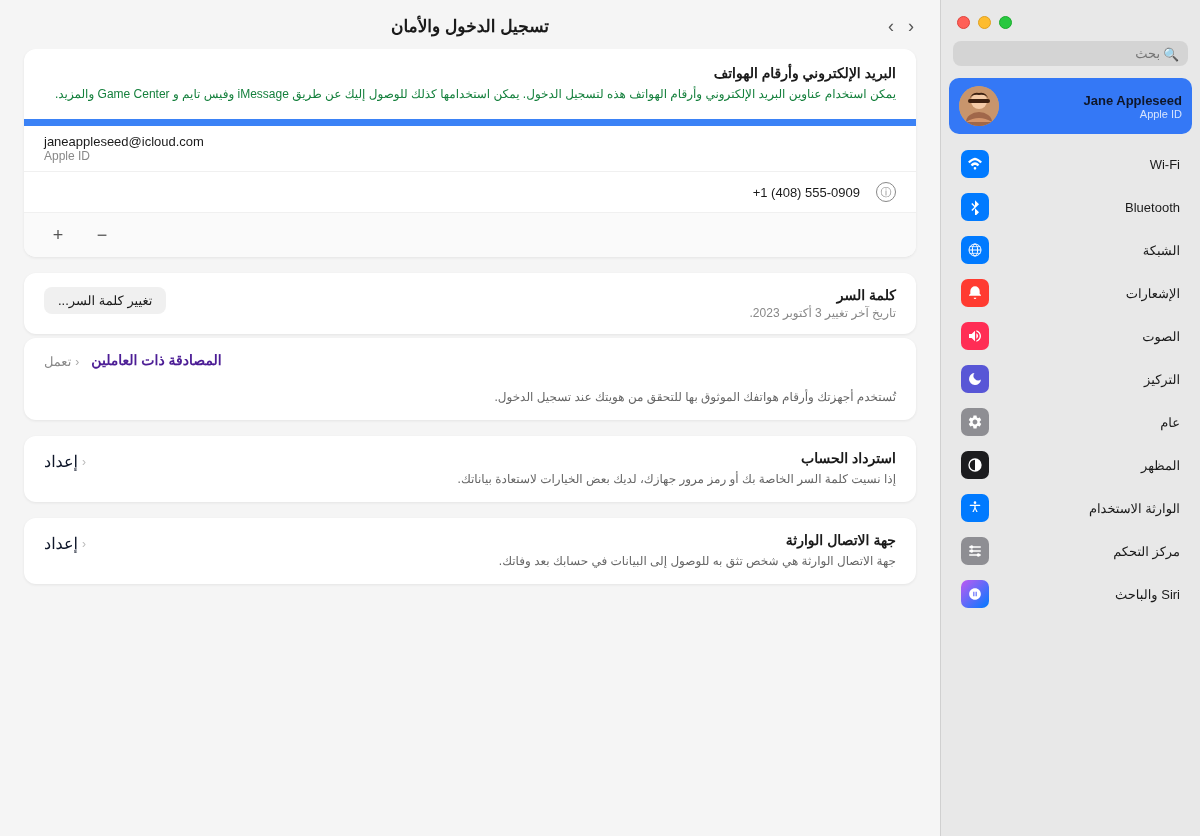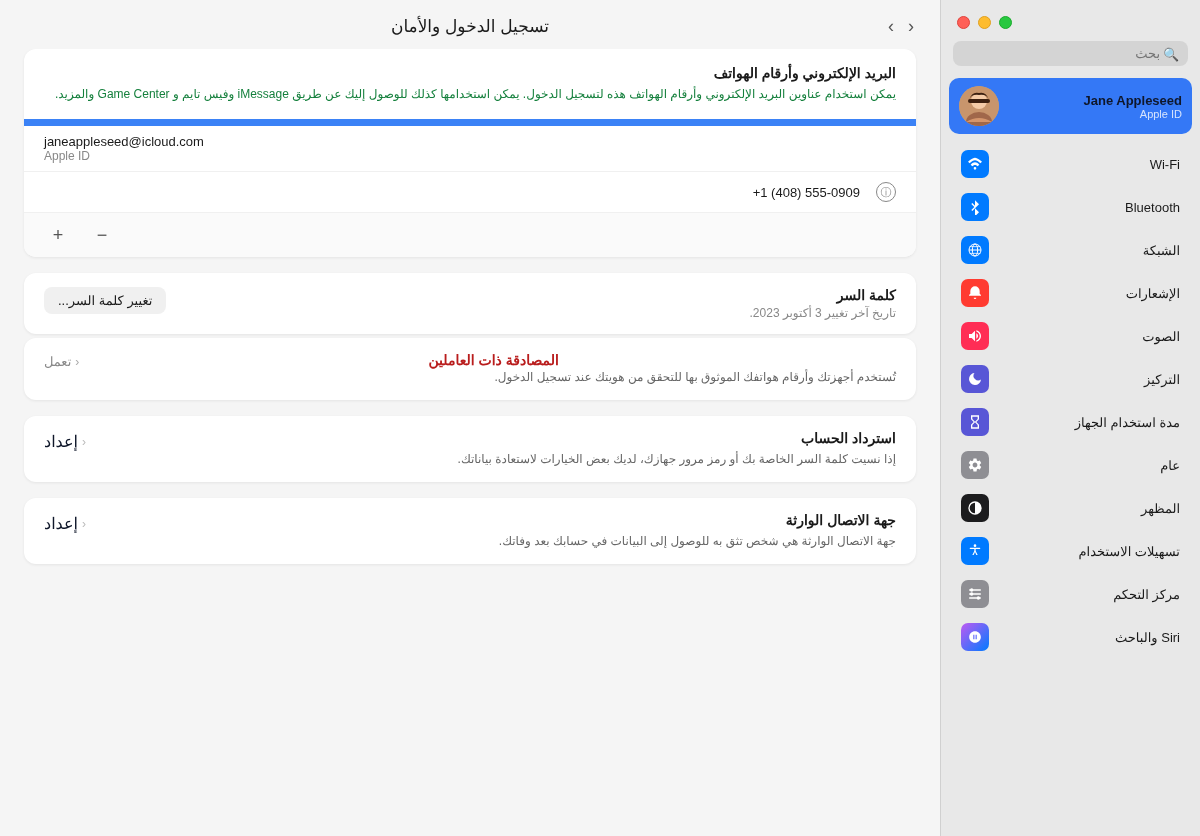--- a/index.html
+++ b/index.html
@@ -355,23 +355,23 @@
       box-shadow: 0 1px 3px rgba(0,0,0,0.07);
     }
 
     .tfa-info {
       flex: 1;
     }
 
     .tfa-title {
       font-size: 14px;
       font-weight: 600;
-      color: #b91c1c;
-      text-align: center;
-      margin-bottom: 0;
+      color: #4c1d95;
+      text-align: left;
+      margin-bottom: 20px;
     }
 
     .tfa-desc {
       font-size: 12px;
       color: #666;
       text-align: right;
       line-height: 1.5;
     }
 
     .tfa-status {
@@ -539,49 +539,41 @@
 
     <div class="sidebar-item">
       <span class="sidebar-item-label">التركيز</span>
       <div class="sidebar-item-icon" style="background:#5856d6;">
         <svg width="16" height="16" viewBox="0 0 24 24" fill="white">
           <path d="M21 12.79A9 9 0 1 1 11.21 3 7 7 0 0 0 21 12.79z"></path>
         </svg>
       </div>
     </div>
 
-    <div class="sidebar-item">
-      <span class="sidebar-item-label">مدة استخدام الجهاز</span>
-      <div class="sidebar-item-icon" style="background:#5856d6;">
-        <svg width="16" height="16" viewBox="0 0 24 24" fill="white">
-          <path d="M6 2v6l4 4-4 4v6h12v-6l-4-4 4-4V2H6zm10 14.5V20H8v-3.5l4-4 4 4zm-4-5l-4-4V4h8v3.5l-4 4z"></path>
-        </svg>
-      </div>
-    </div>
 
     <div class="sidebar-item">
       <span class="sidebar-item-label">عام</span>
       <div class="sidebar-item-icon" style="background:#8e8e93;">
         <svg width="16" height="16" viewBox="0 0 24 24" fill="white">
           <path d="M19.14 12.94c.04-.3.06-.61.06-.94s-.02-.64-.07-.94l2.03-1.58a.49.49 0 0 0 .12-.61l-1.92-3.32a.49.49 0 0 0-.59-.22l-2.39.96a7.08 7.08 0 0 0-1.62-.94l-.36-2.54a.484.484 0 0 0-.48-.41h-3.84c-.24 0-.43.17-.47.41l-.36 2.54c-.59.24-1.13.57-1.62.94l-2.39-.96a.487.487 0 0 0-.59.22L2.74 8.87a.48.48 0 0 0 .12.61l2.03 1.58c-.05.3-.07.62-.07.94s.02.64.07.94l-2.03 1.58a.49.49 0 0 0-.12.61l1.92 3.32c.12.22.37.29.59.22l2.39-.96c.5.38 1.03.7 1.62.94l.36 2.54c.05.24.24.41.48.41h3.84c.24 0 .44-.17.47-.41l.36-2.54c.59-.24 1.13-.56 1.62-.94l2.39.96c.22.08.47 0 .59-.22l1.92-3.32a.49.49 0 0 0-.12-.61l-2.01-1.58zM12 15.6c-1.98 0-3.6-1.62-3.6-3.6s1.62-3.6 3.6-3.6 3.6 1.62 3.6 3.6-1.62 3.6-3.6 3.6z"></path>
         </svg>
       </div>
     </div>
 
     <div class="sidebar-item">
       <span class="sidebar-item-label">المظهر</span>
       <div class="sidebar-item-icon" style="background:#1c1c1e;">
         <svg width="16" height="16" viewBox="0 0 24 24" fill="white">
           <path d="M12 2A10 10 0 0 0 2 12a10 10 0 0 0 10 10 10 10 0 0 0 10-10A10 10 0 0 0 12 2zm0 2v16A8 8 0 0 1 4 12a8 8 0 0 1 8-8z"></path>
         </svg>
       </div>
     </div>
 
     <div class="sidebar-item">
-      <span class="sidebar-item-label">تسهيلات الاستخدام</span>
+      <span class="sidebar-item-label">الوارثة الاستخدام</span>
       <div class="sidebar-item-icon" style="background:#007aff;">
         <svg width="16" height="16" viewBox="0 0 24 24" fill="white">
           <circle cx="12" cy="4" r="2"></circle>
           <path d="M19 7H5a1 1 0 0 0 0 2h6v3l-3 6h2l2-4.5 2 4.5h2l-3-6V9h6a1 1 0 0 0 0-2z"></path>
         </svg>
       </div>
     </div>
 
     <div class="sidebar-item">
       <span class="sidebar-item-label">مركز التحكم</span>
@@ -607,21 +599,21 @@
     </div>
   </div>
 </div>
 
 <div class="main-content">
   <div class="top-bar-row" style="display: flex; align-items: center; justify-content: space-between; padding: 14px 20px 10px;">
     <div class="top-bar-nav" style="position: static; display: flex; gap: 2px;">
       <button class="nav-btn">‹</button>
       <button class="nav-btn">›</button>
     </div>
-    <span class="top-bar-title" style="margin: 16px auto; font-size: 17px; font-weight: 400; position: absolute; left: 50%; transform: translateX(-50%);">تسجيل الدخول والأمان</span>
+    <span class="top-bar-title" style="margin: 16px auto; font-size: 17px; font-weight: 700; position: absolute; left: 50%; transform: translateX(-50%);">تسجيل الدخول والأمان</span>
   </div>
 
   <div class="content-scroll">
 
     <div class="card">
       <div class="card-section">
         <div class="card-section-title">البريد الإلكتروني وأرقام الهواتف</div>
         <div class="card-section-desc">يمكن استخدام عناوين البريد الإلكتروني وأرقام الهواتف هذه لتسجيل الدخول. يمكن استخدامها كذلك للوصول إليك عن طريق iMessage وفيس تايم و Game Center والمزيد.</div>
       </div>
       <div class="email-row">

